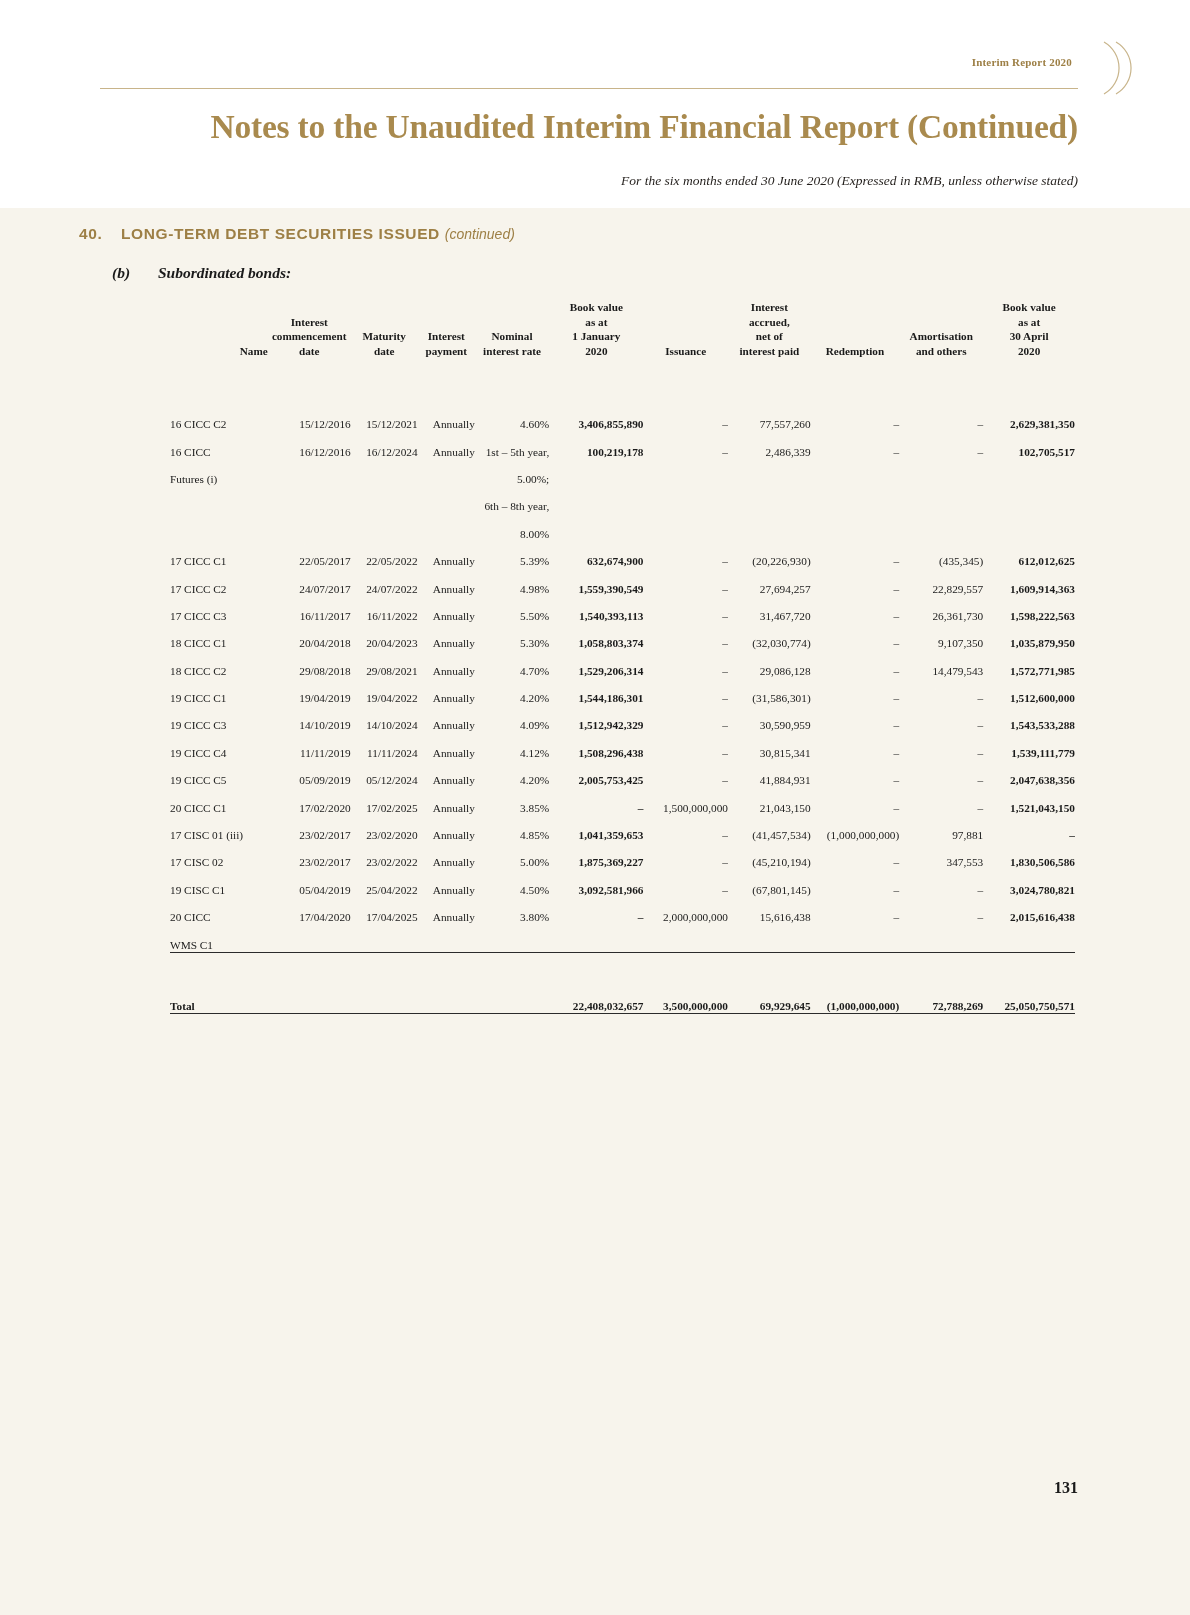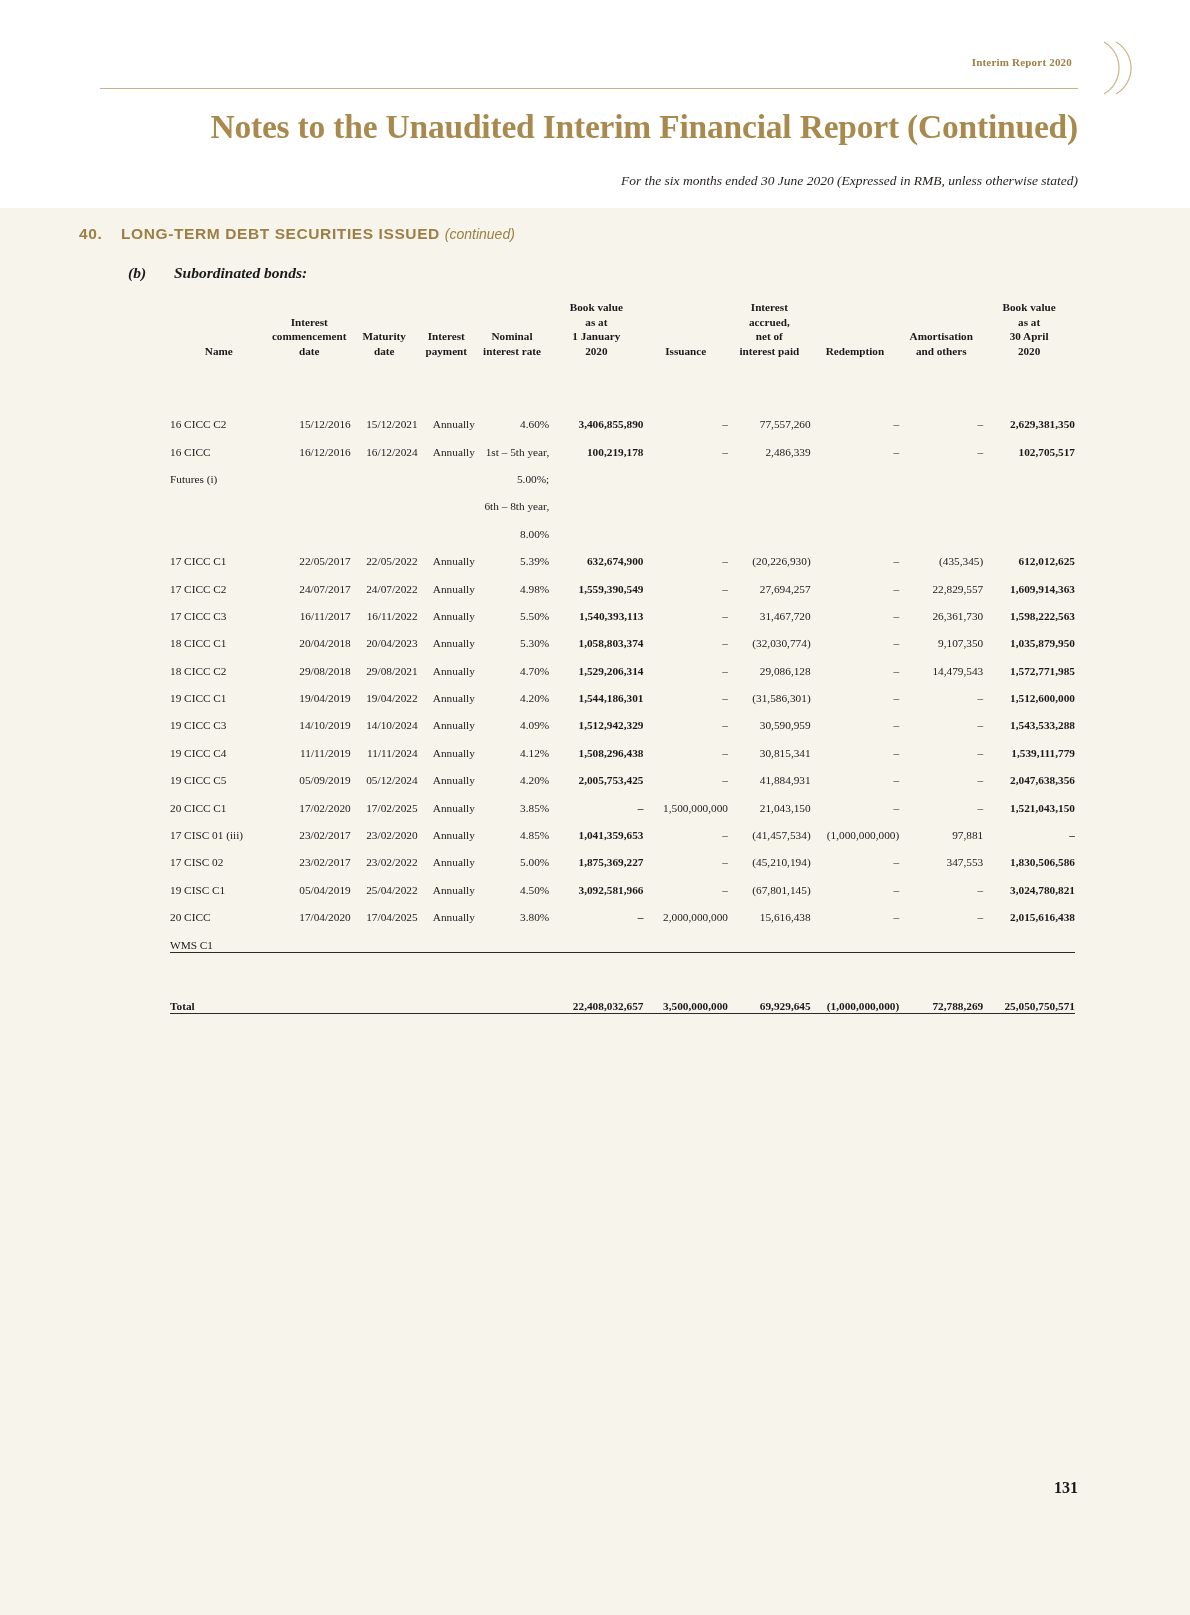--- a/index.html
+++ b/index.html
@@ -96,21 +96,21 @@
   .note-heading .num { display: inline-block; width: 42px; }
   .note-heading .cont {
     font-weight: normal;
     font-style: italic;
     letter-spacing: 0;
     font-size: 14px;
     color: #9d7f45;
   }
   .sub-heading {
     position: absolute;
-    left: 128px;
+    left: 112px;
     top: 264px;
     font-family: "Liberation Serif", serif;
     font-weight: bold;
     font-style: italic;
     font-size: 15.5px;
     color: #1a1a1a;
   }
   .sub-heading .lbl { display:inline-block; width: 46px; }
 
   
@@ -129,21 +129,21 @@
     white-space: nowrap;
     line-height: 14.6px;
   }
   thead th {
     font-weight: bold;
     font-size: 11.2px;
     text-align: center;
     padding-bottom: 1px;
     vertical-align: bottom;
   }
-  thead th.lead { text-align: center; }
+  thead th.lead { text-align: right; }
   thead tr.hdr-spacer td { height: 46px; }
 
   tbody td { font-size: 11.3px; text-align: right; }
   tbody td.name { text-align: left; }
   tbody td.val { font-weight: bold; }
   tbody tr.data td { height: 27.4px; }
   tbody tr.cont td { height: 27.4px; }
 
   .col-name   { width: 112px; }
   .col-icd    { width: 88px; }

